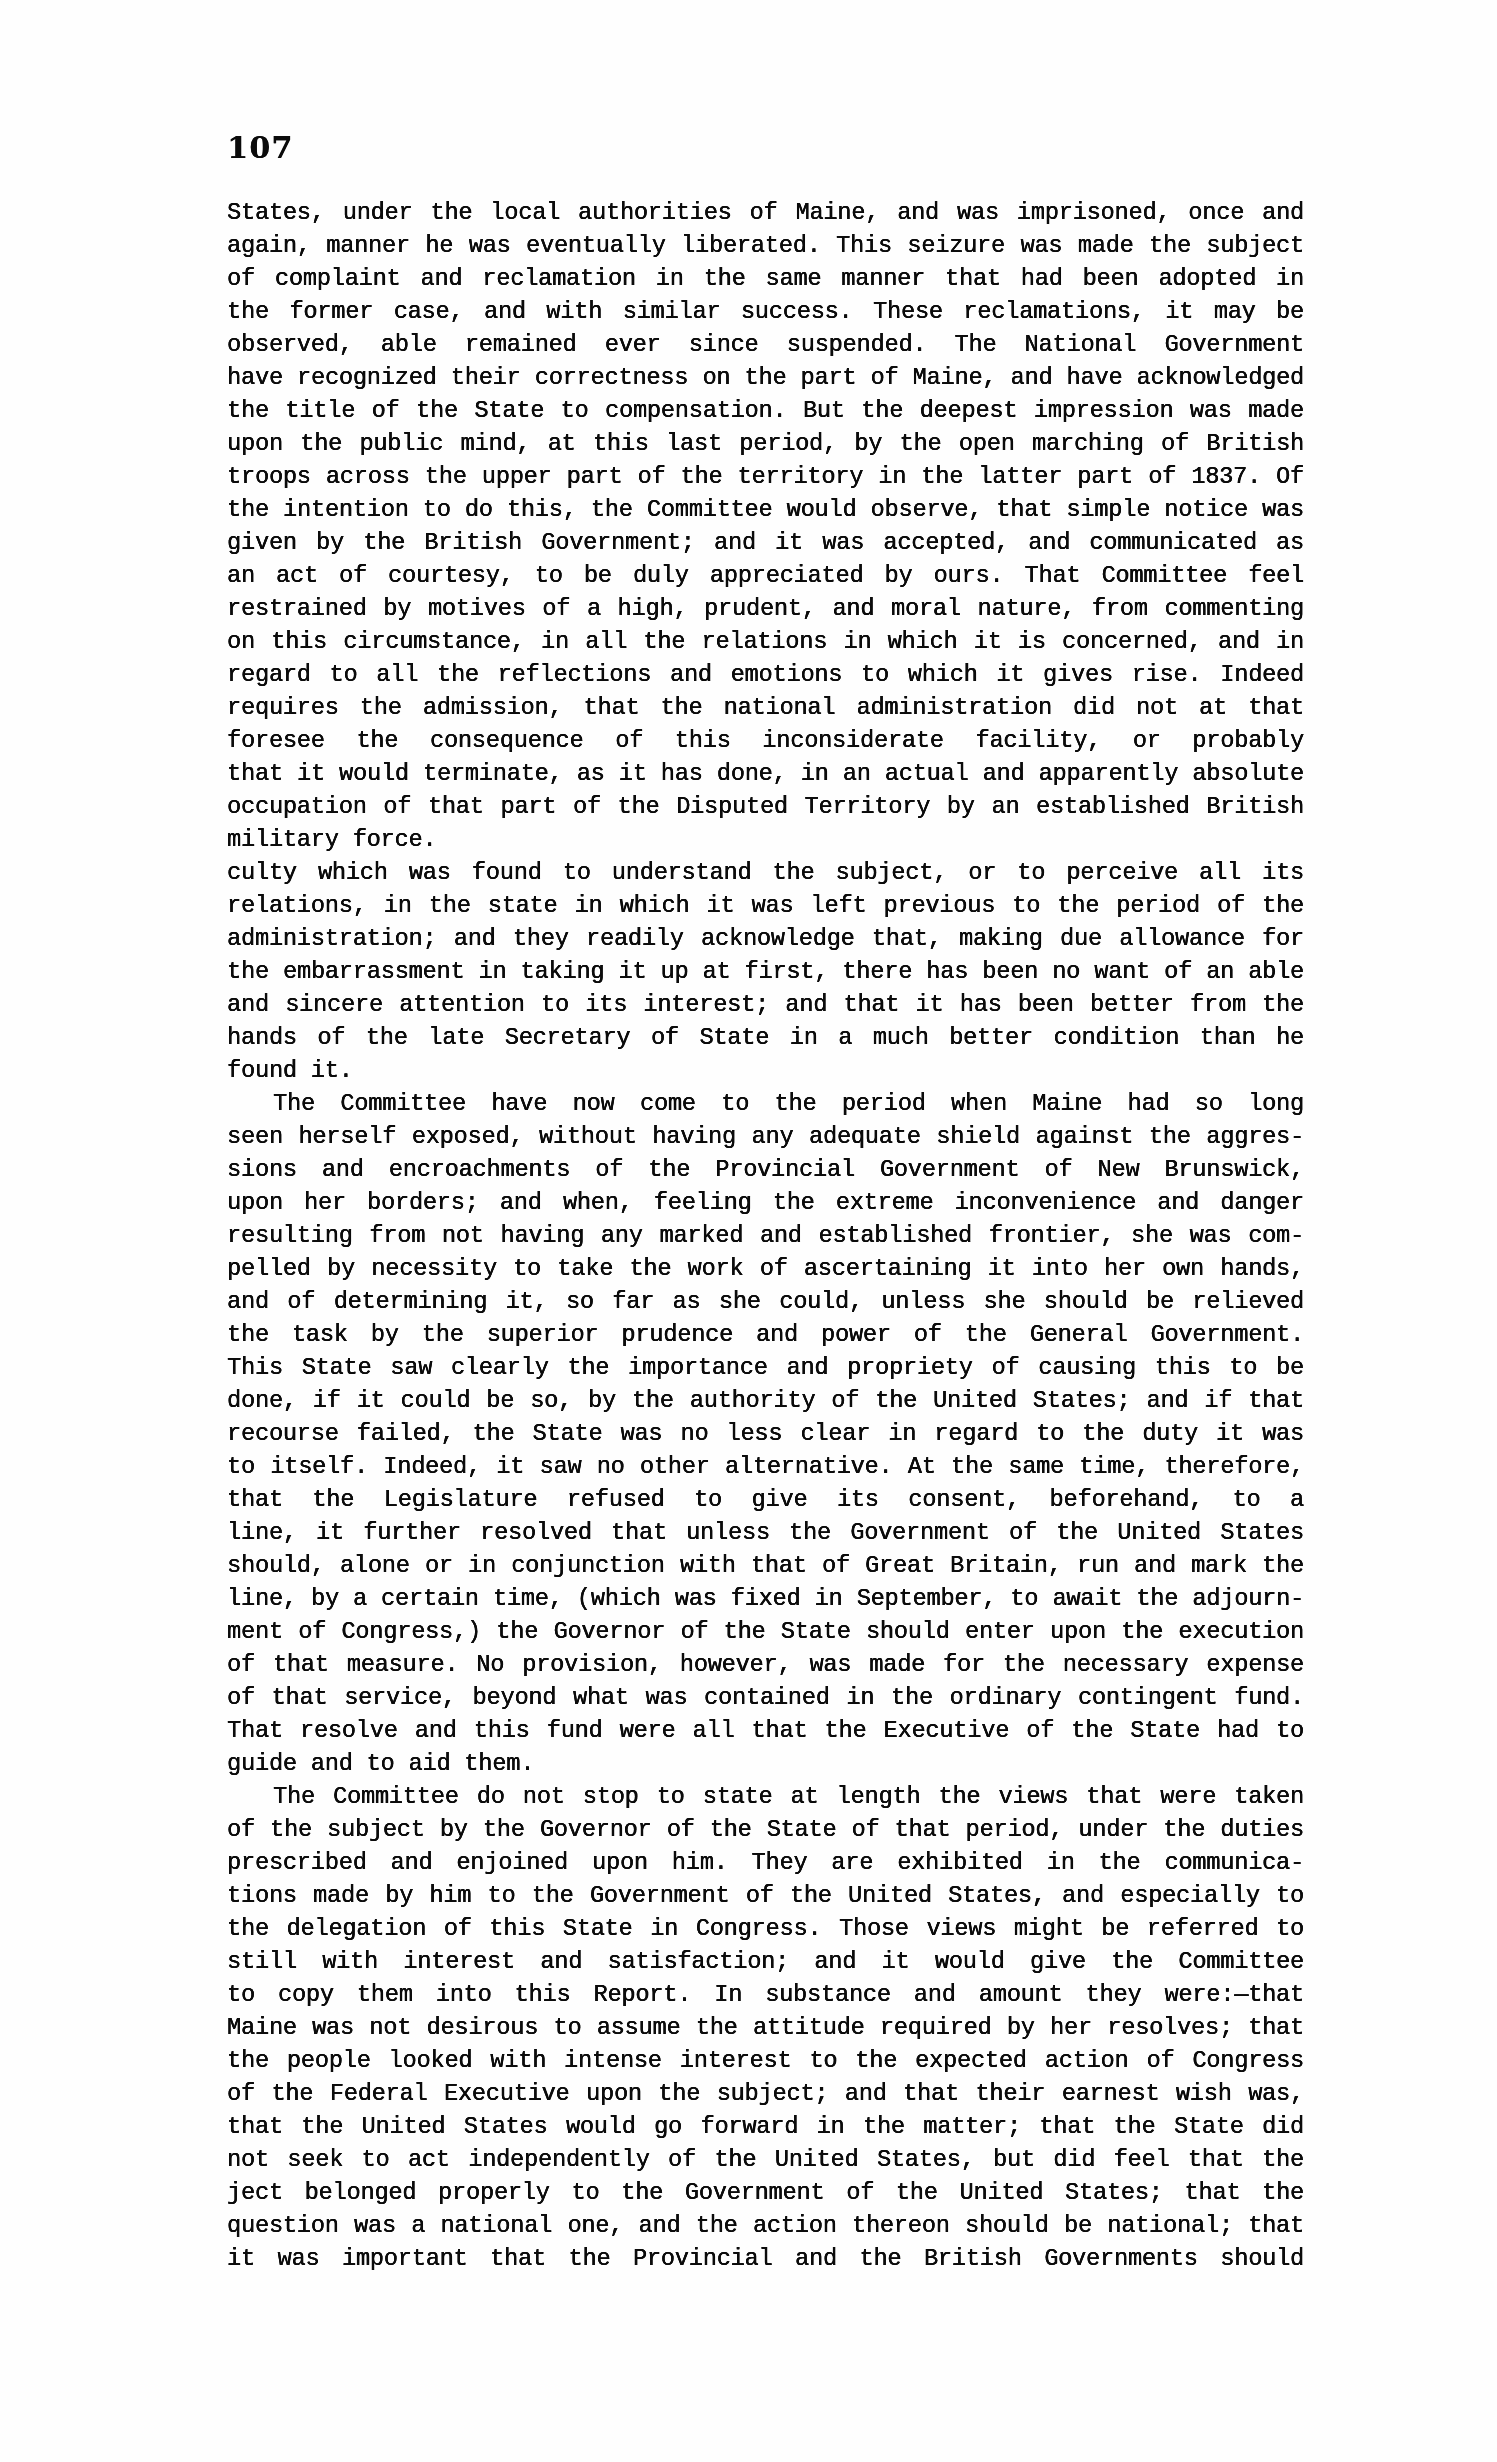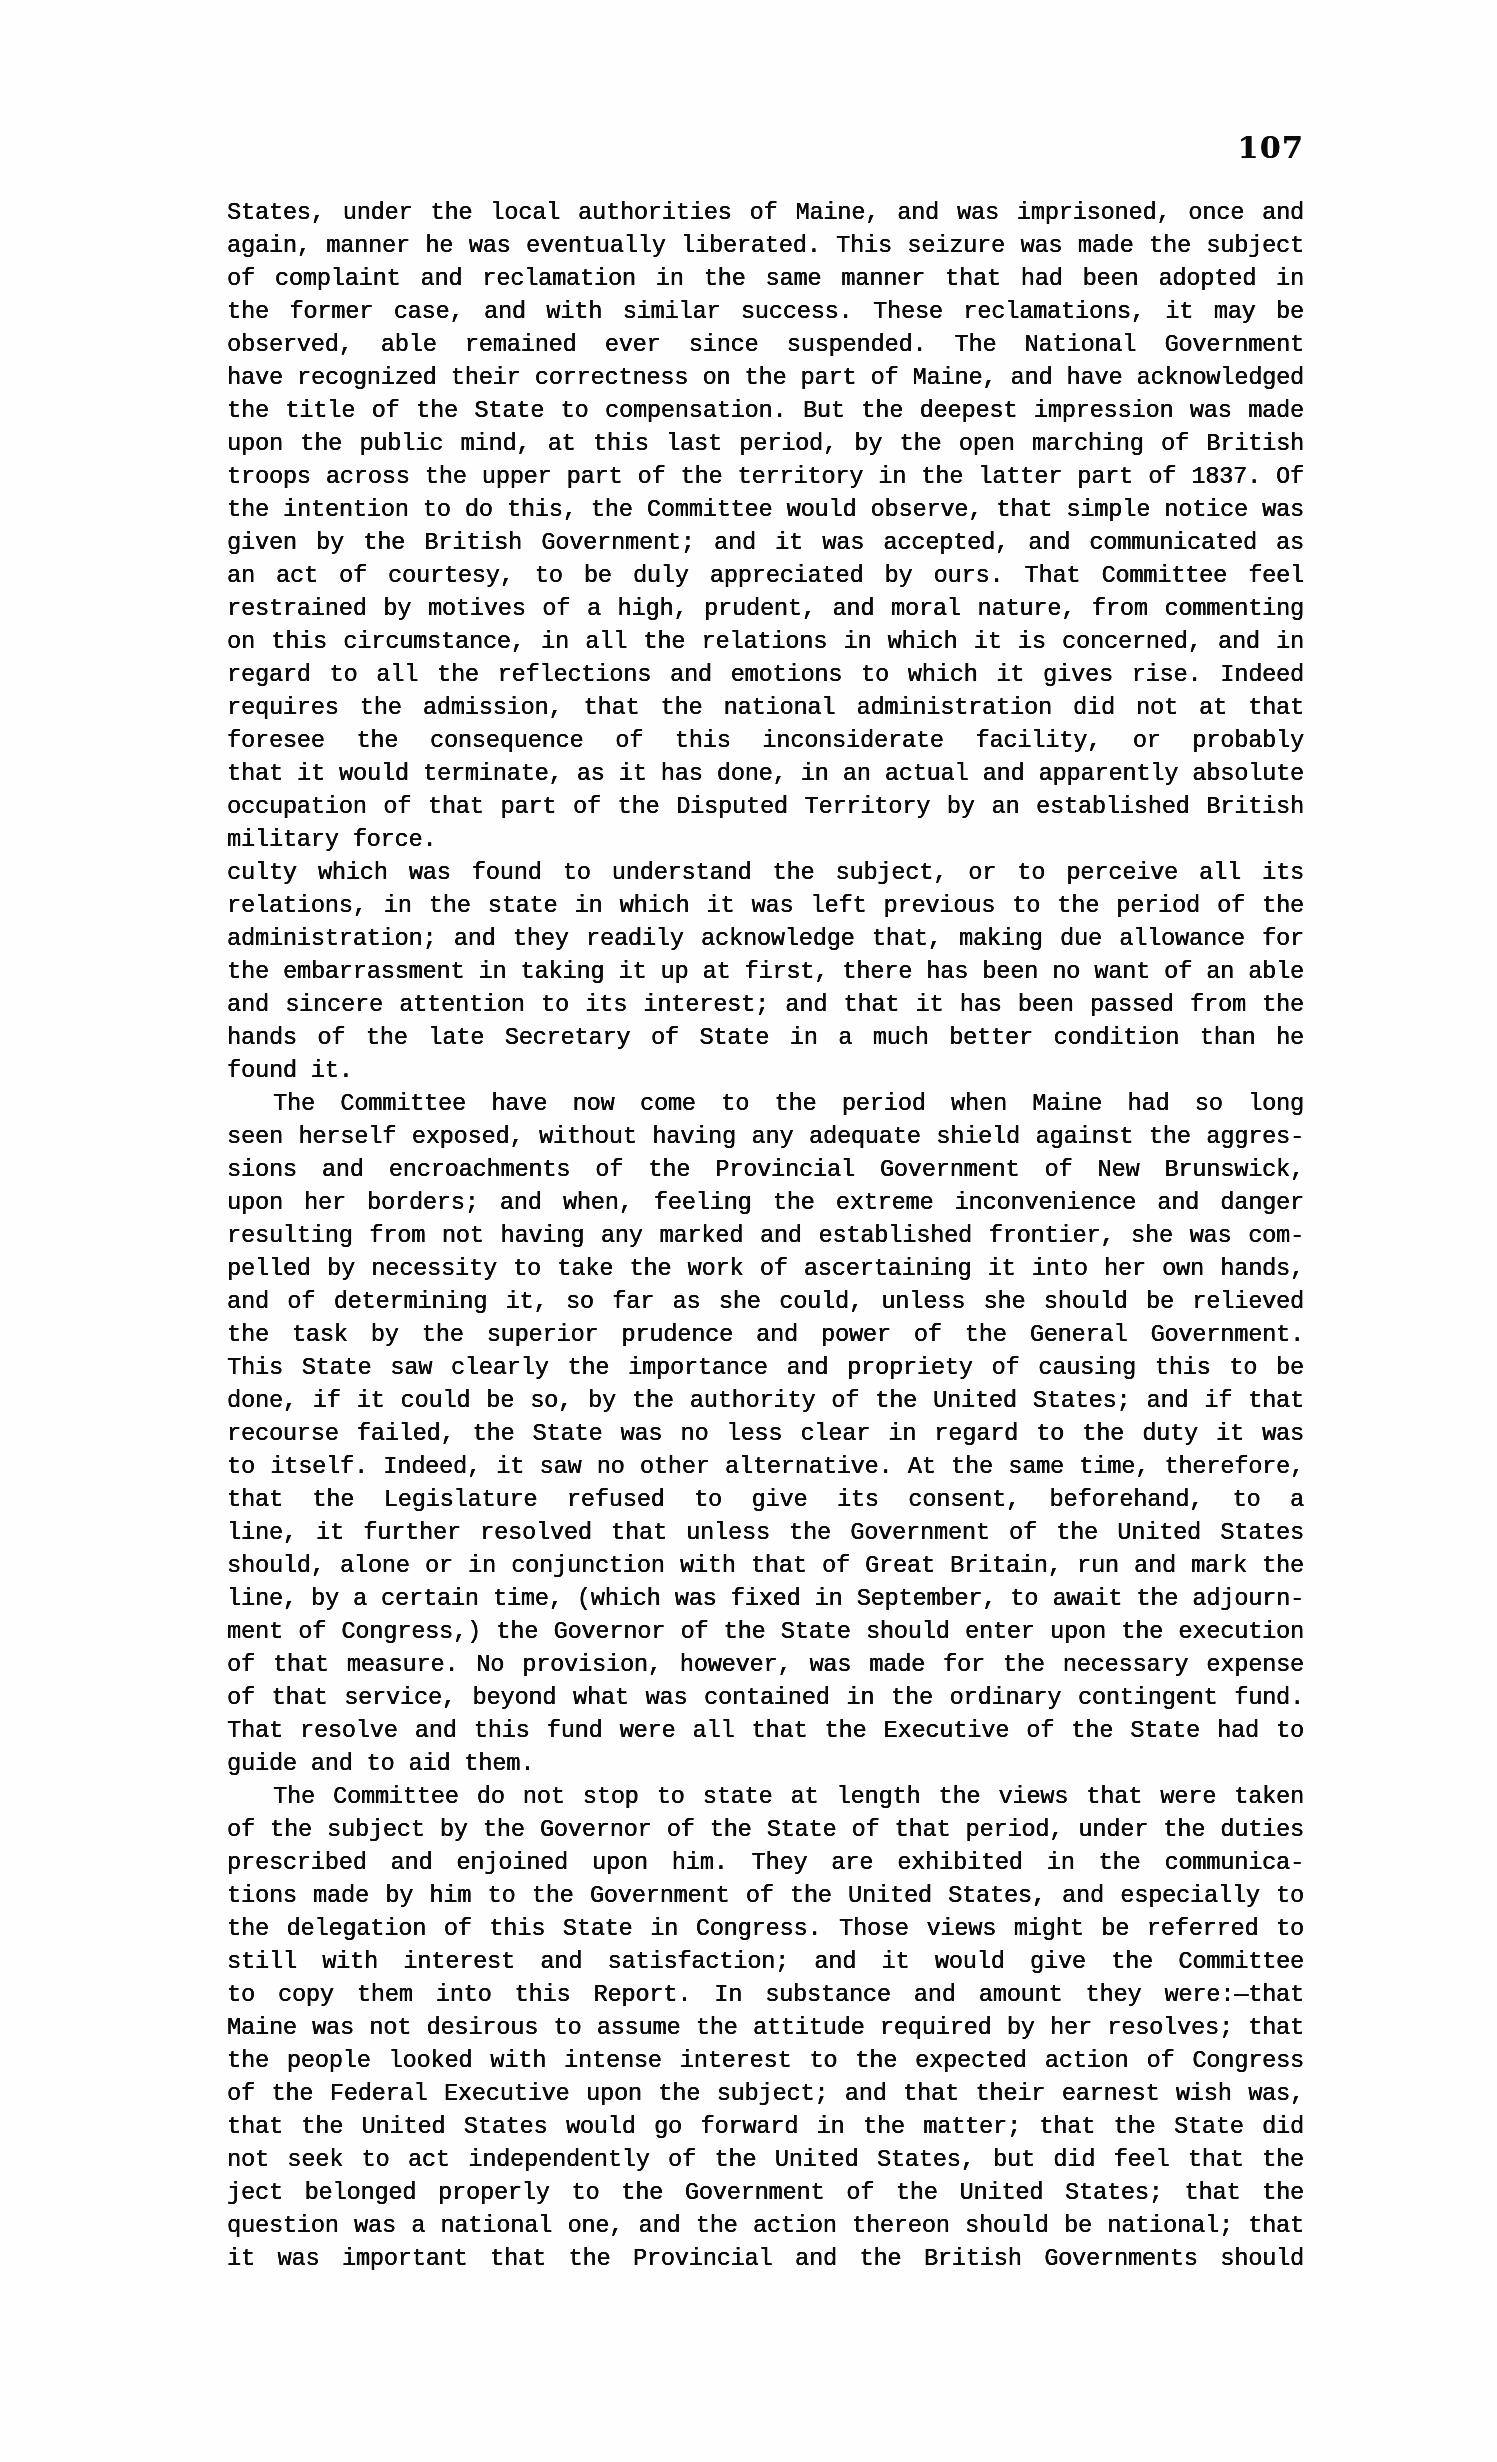--- a/index.html
+++ b/index.html
@@ -20,21 +20,21 @@
     left: 0; top: 0;
     width: 1498px;
     height: 2462px;
     background: #fefefe;
   }
   .page-number {
     position: absolute;
     left: 227px;
     top: 130px;
     width: 1077px;
-    text-align: right;
+    text-align: left;
     font-size: 30px;
     font-weight: bold;
     letter-spacing: 1.3px;
     text-shadow: 0.4px 0 0 currentColor;
   }
   .text-block {
     position: absolute;
     left: 227px;
     top: 196px;
     width: 1077px;
@@ -79,21 +79,21 @@
         <div class="line">foresee the consequence of this inconsiderate facility, or probably anticipate</div>
         <div class="line">that it would terminate, as it has done, in an actual and apparently absolute</div>
         <div class="line">occupation of that part of the Disputed Territory by an established British</div>
         <div class="line end">military force.</div>
       </div>
       <div class="paragraph">
         <div class="line">culty which was found to understand the subject, or to perceive all its proper</div>
         <div class="line">relations, in the state in which it was left previous to the period of the late</div>
         <div class="line">administration; and they readily acknowledge that, making due allowance for</div>
         <div class="line">the embarrassment in taking it up at first, there has been no want of an able</div>
-        <div class="line">and sincere attention to its interest; and that it has been passed from the</div>
+        <div class="line">and sincere attention to its interest; and that it has been better from the</div>
         <div class="line">hands of the late Secretary of State in a much better condition than he</div>
         <div class="line end">found it.</div>
       </div>
       <div class="paragraph">
         <div class="line indent">The Committee have now come to the period when Maine had so long</div>
         <div class="line">seen herself exposed, without having any adequate shield against the aggres-</div>
         <div class="line">sions and encroachments of the Provincial Government of New Brunswick,</div>
         <div class="line">upon her borders; and when, feeling the extreme inconvenience and danger</div>
         <div class="line">resulting from not having any marked and established frontier, she was com-</div>
         <div class="line">pelled by necessity to take the work of ascertaining it into her own hands,</div>

